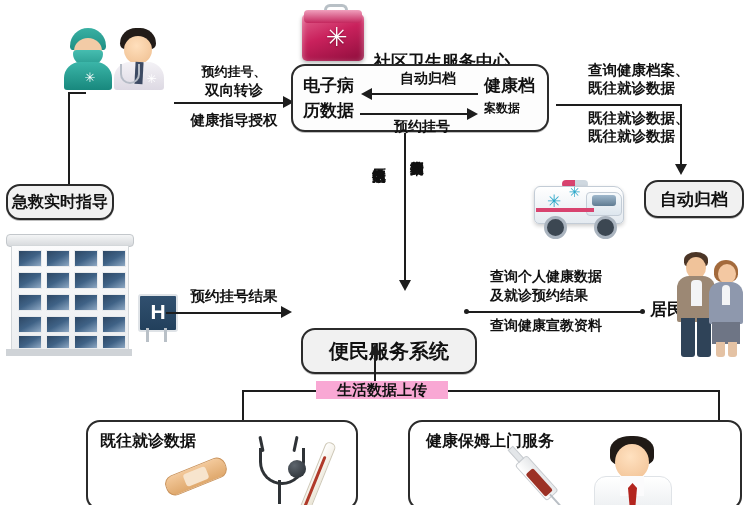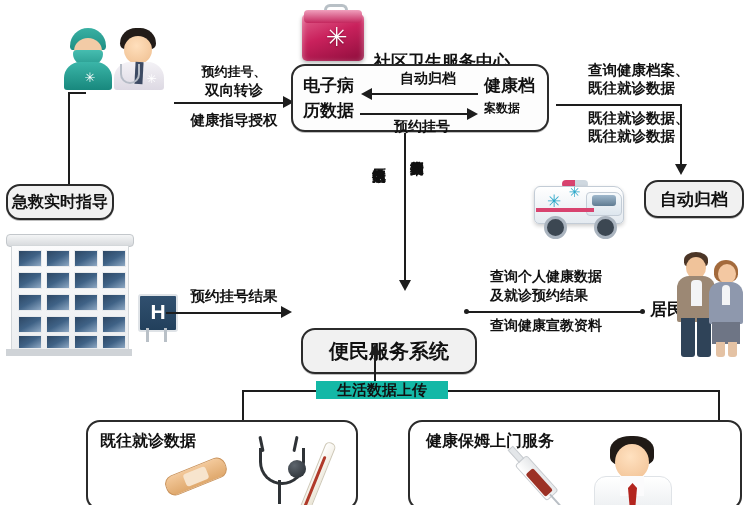--- a/index.html
+++ b/index.html
@@ -267,21 +267,21 @@
     <div class="leg" style="left:40px;top:90px;width:9px;height:15px;background:#e4c2a4;"></div>
     <div class="leg" style="left:52px;top:90px;width:9px;height:15px;background:#e4c2a4;"></div>
   </div>
 
   <div class="ln vln" style="left:374px;top:355px;height:35px;"></div>
   <div class="ar ar-u" style="left:369px;top:344px;"></div>
 
   <div class="ln hln" style="left:242px;top:390px;width:478px;"></div>
   <div class="ln vln" style="left:242px;top:390px;height:36px;"></div>
   <div class="ln vln" style="left:718px;top:390px;height:36px;"></div>
-  <div class="lbl c" style="left:316px;top:381px;font-size:15px;width:120px;background:#14b8a6;padding:0 6px;">生活数据上传</div>
+  <div class="lbl c" style="left:316px;top:381px;font-size:15px;width:120px;background:#f9a8d4;padding:0 6px;">生活数据上传</div>
 
   <div class="rbox plain" style="left:86px;top:420px;width:272px;height:90px;justify-content:flex-start;align-items:flex-start;"></div>
   <div class="lbl" style="left:100px;top:432px;font-size:16px;">既往就诊数据</div>
 
   <div class="plaster" style="left:164px;top:466px;">
     <div class="pad"></div>
   </div>
 
   <div class="steth" style="left:252px;top:436px;width:62px;height:70px;">
     <div class="ear" style="left:8px;top:0px;transform:rotate(-12deg);"></div>

